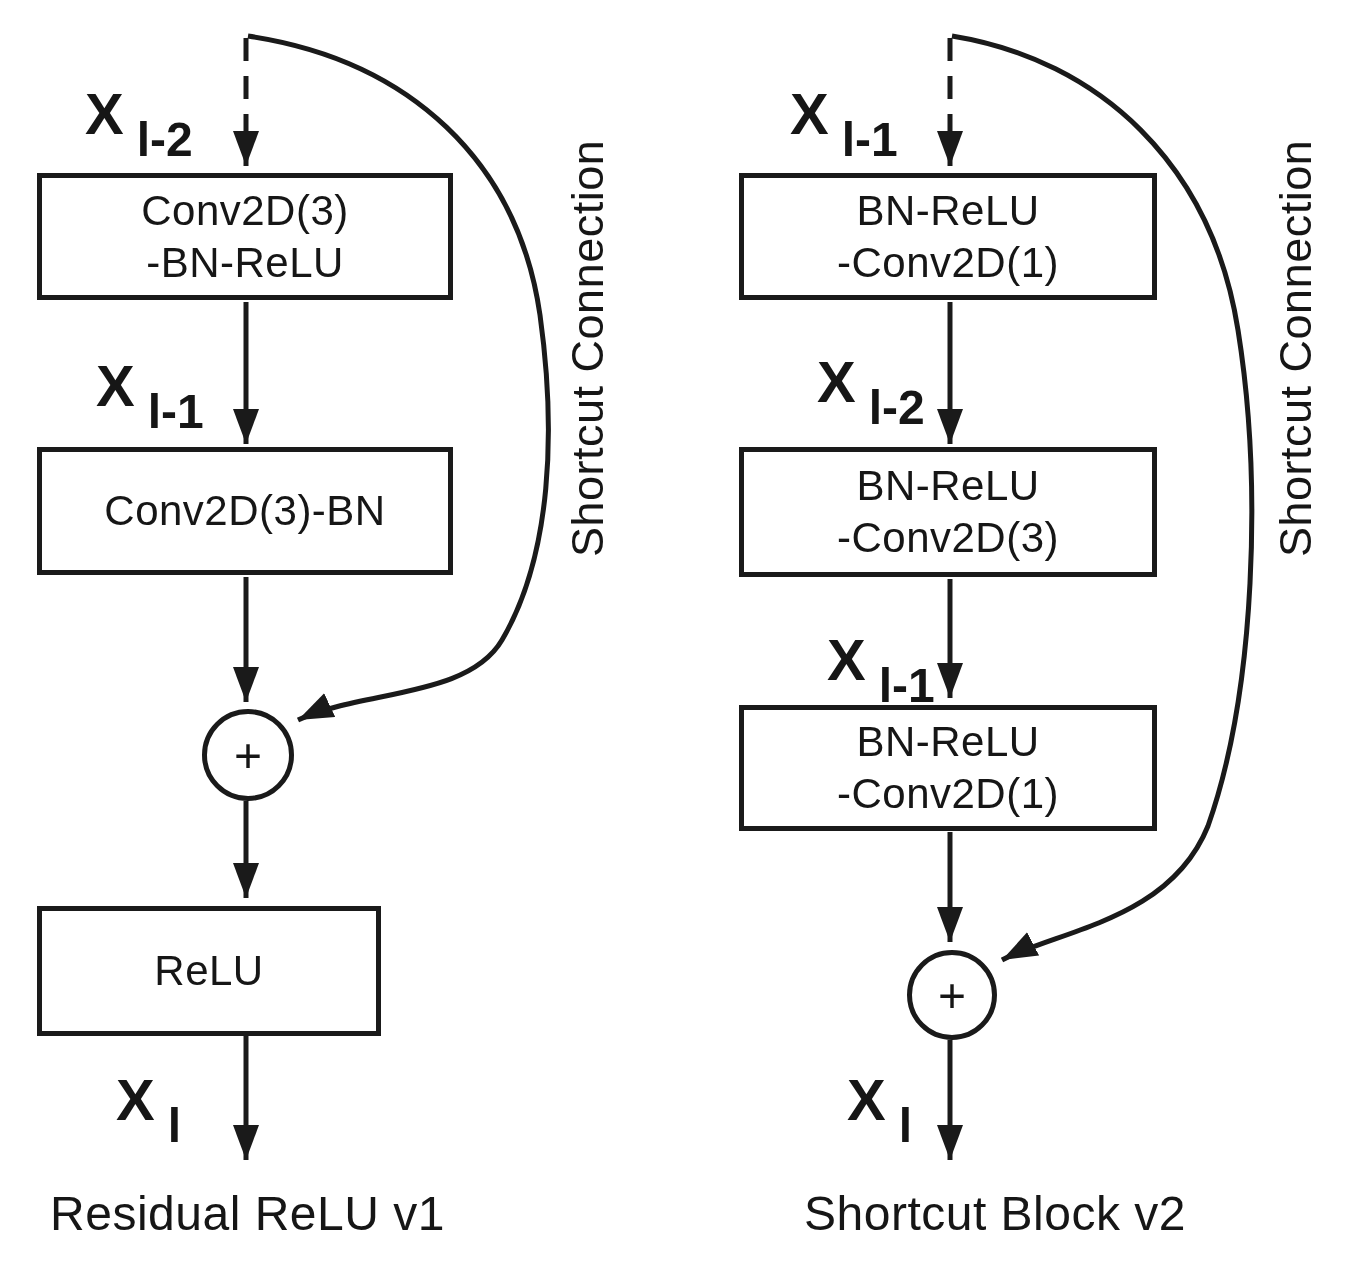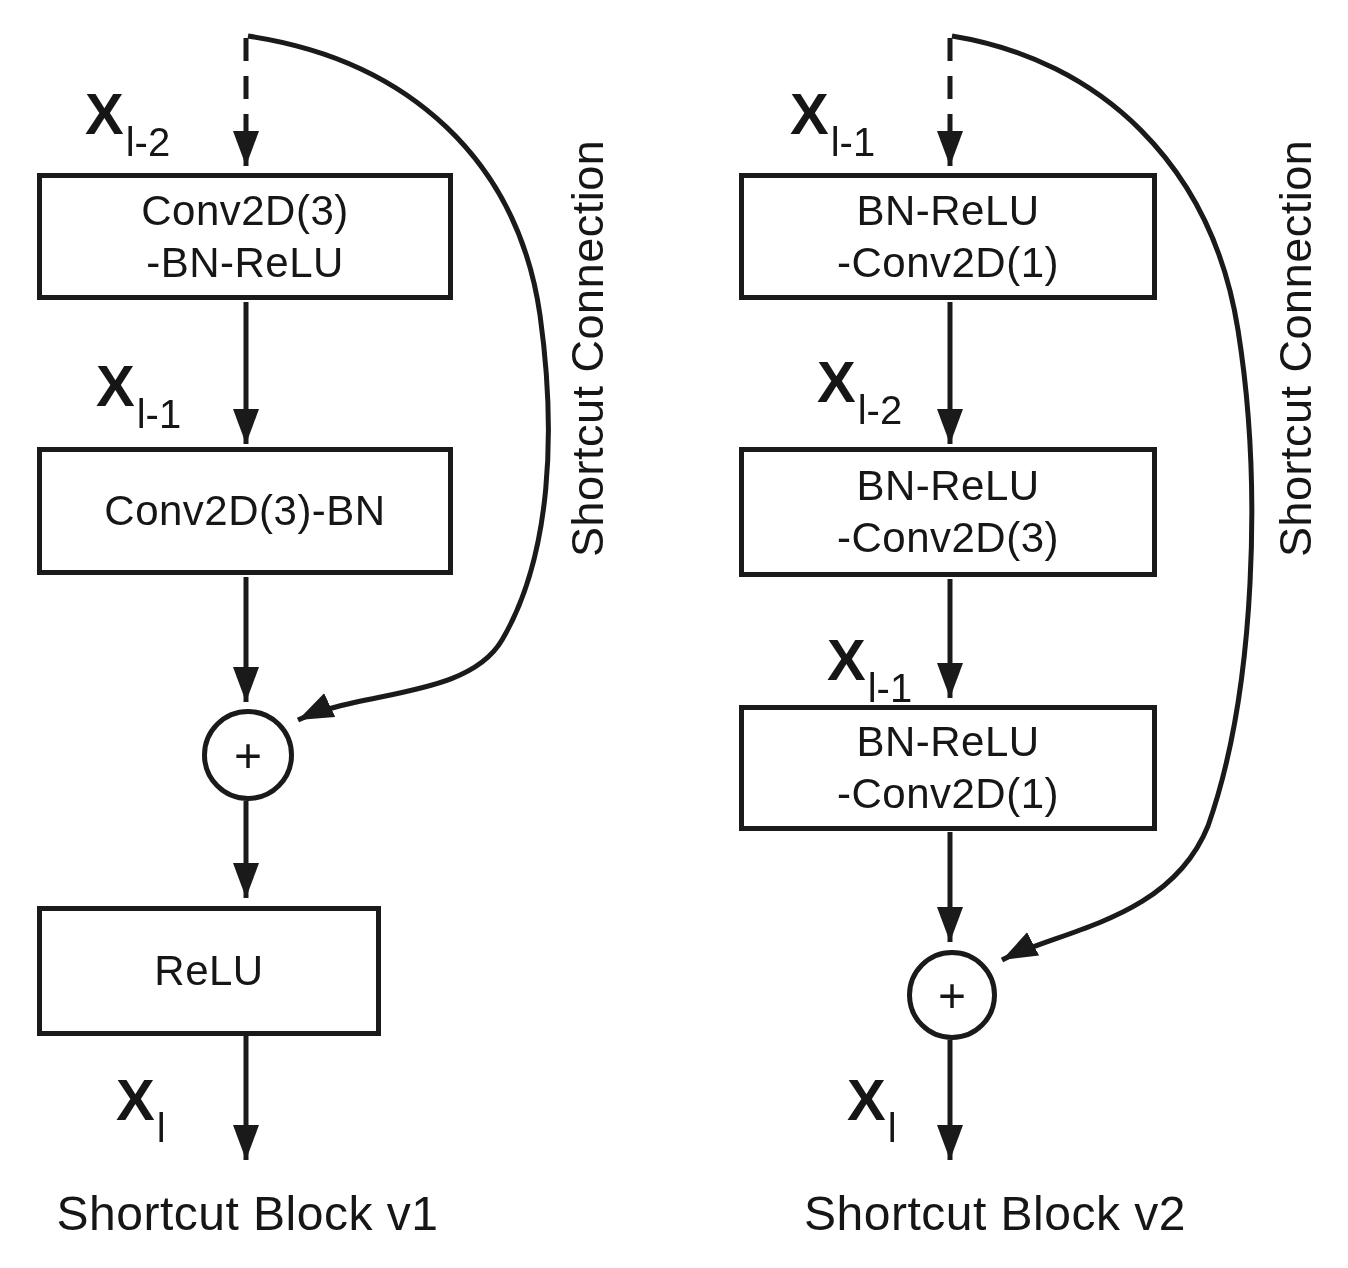--- a/index.html
+++ b/index.html
@@ -15,21 +15,21 @@
     display:flex;flex-direction:column;align-items:center;justify-content:center;
     text-align:center;font-size:42px;line-height:1.23;letter-spacing:0.5px;
   }
   .plus-circle{
     position:absolute;box-sizing:border-box;border:5px solid #1a1a1a;border-radius:50%;
     background:#ffffff;display:flex;align-items:center;justify-content:center;
     font-size:48px;font-weight:400;
   }
   .xlabel{position:absolute;white-space:nowrap;}
   .xvar{font-weight:bold;font-size:58px;}
-  .xsub{font-size:40px;position:relative;top:22px;margin-left:2px;}
+  .xsub{font-size:48px;position:relative;top:22px;margin-left:13px;font-weight:bold;}
   .shortcut-label{
     position:absolute;writing-mode:vertical-rl;transform:rotate(180deg);
     font-size:45px;letter-spacing:0.5px;height:440px;display:flex;align-items:center;justify-content:center;
   }
   .caption{position:absolute;text-align:center;font-size:48px;letter-spacing:0.5px;}
 </style>
 </head>
 <body>
 
 <div class="canvas">
@@ -80,21 +80,21 @@
   <div class="block" style="left:37px;top:906px;width:344px;height:130px">
     <span>ReLU</span>
   </div>
 
   <div class="xlabel" style="left:116px;top:1066px">
     <span class="xvar">X</span><span class="xsub">l</span>
   </div>
 
   <div class="shortcut-label" style="left:562px;top:128px">Shortcut Connection</div>
 
-  <div class="caption" style="left:40px;top:1186px;width:415px">Shortcut Block v1</div>
+  <div class="caption" style="left:40px;top:1186px;width:415px">Residual ReLU v1</div>
 
   <div class="xlabel" style="left:790px;top:80px">
     <span class="xvar">X</span><span class="xsub">l-1</span>
   </div>
 
   <div class="block" style="left:739px;top:173px;width:418px;height:127px">
     <span>BN-ReLU</span>
     <span>-Conv2D(1)</span>
   </div>
 

